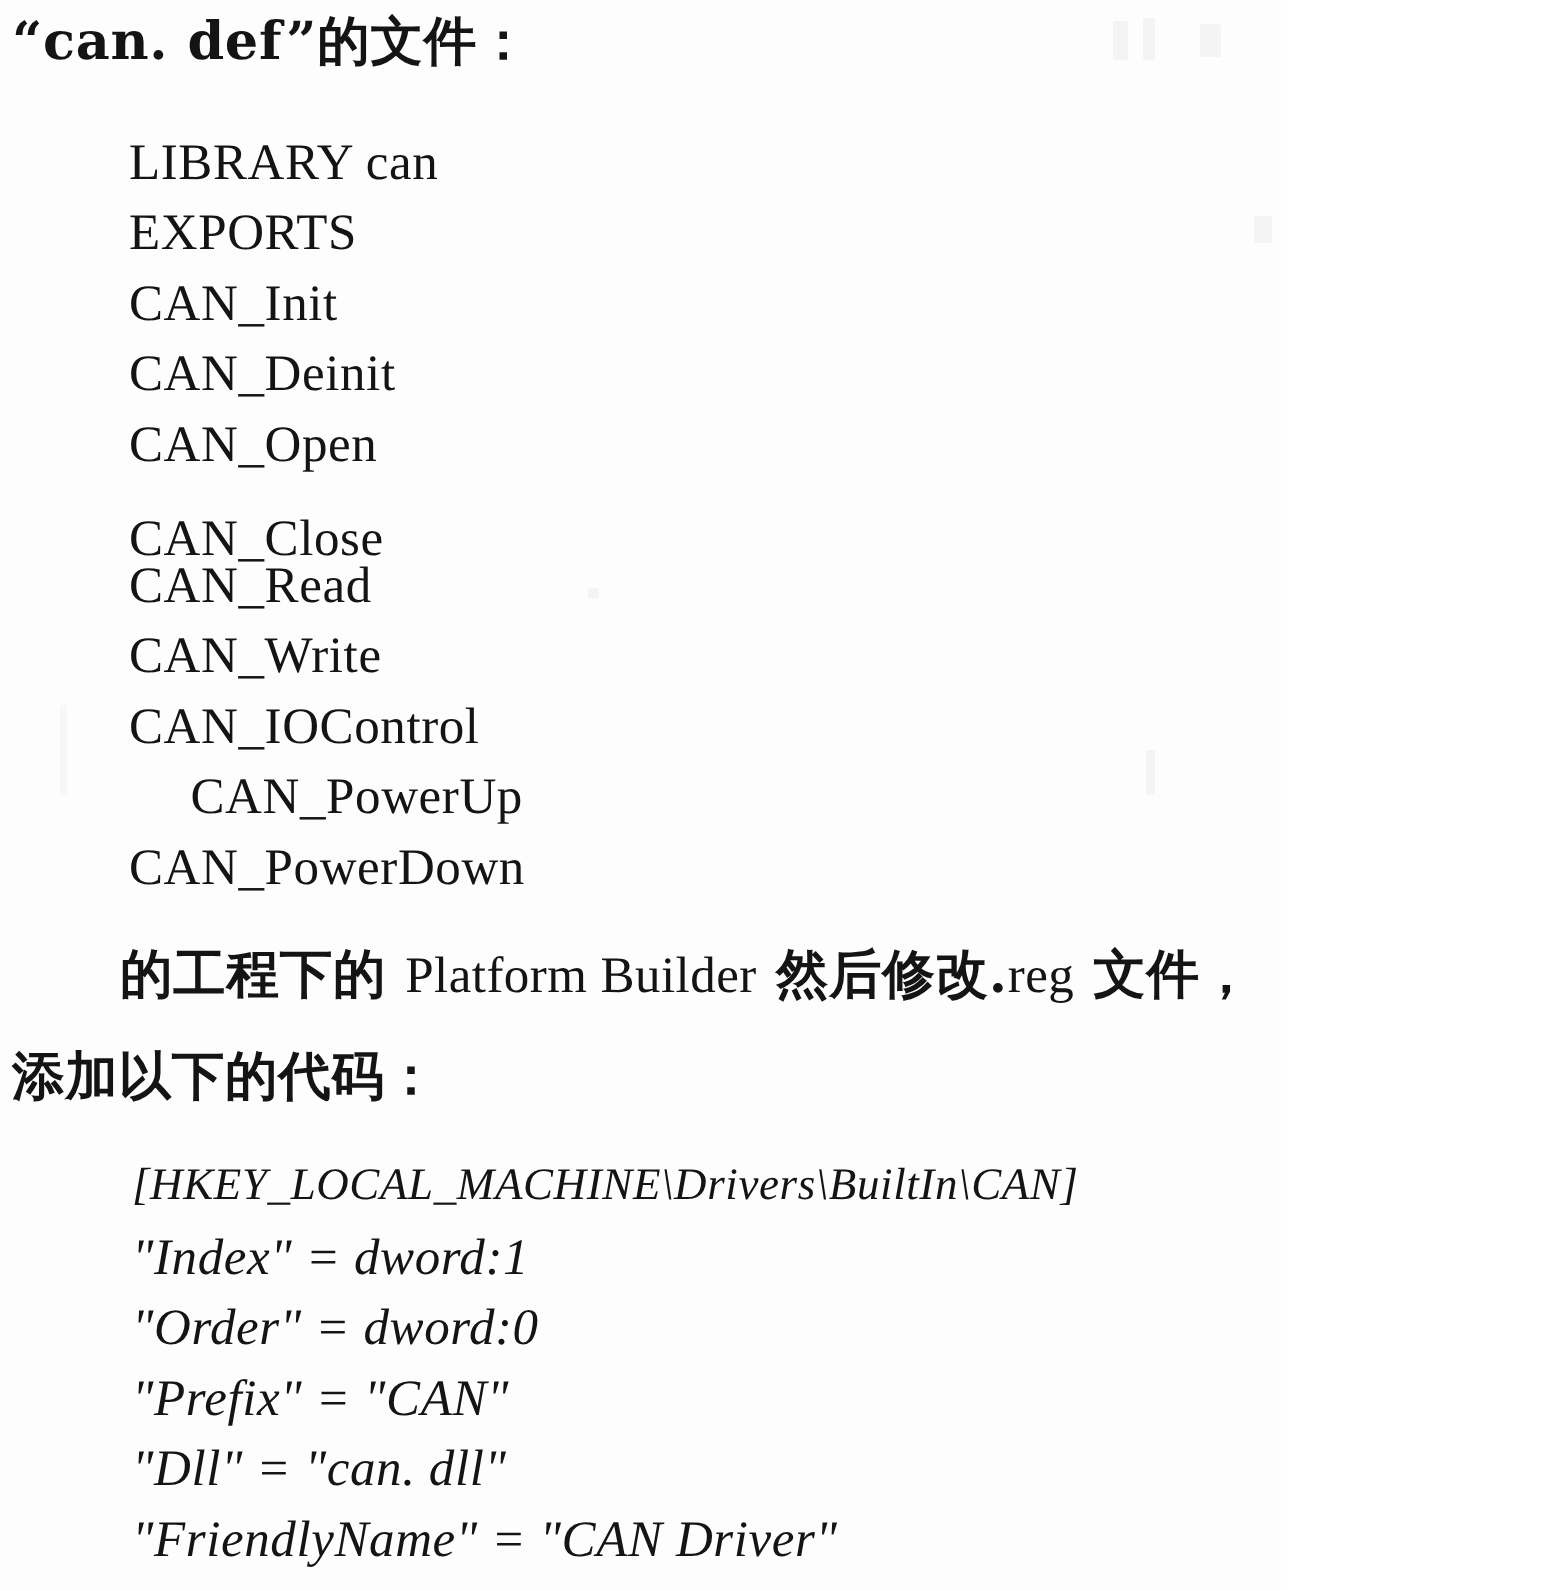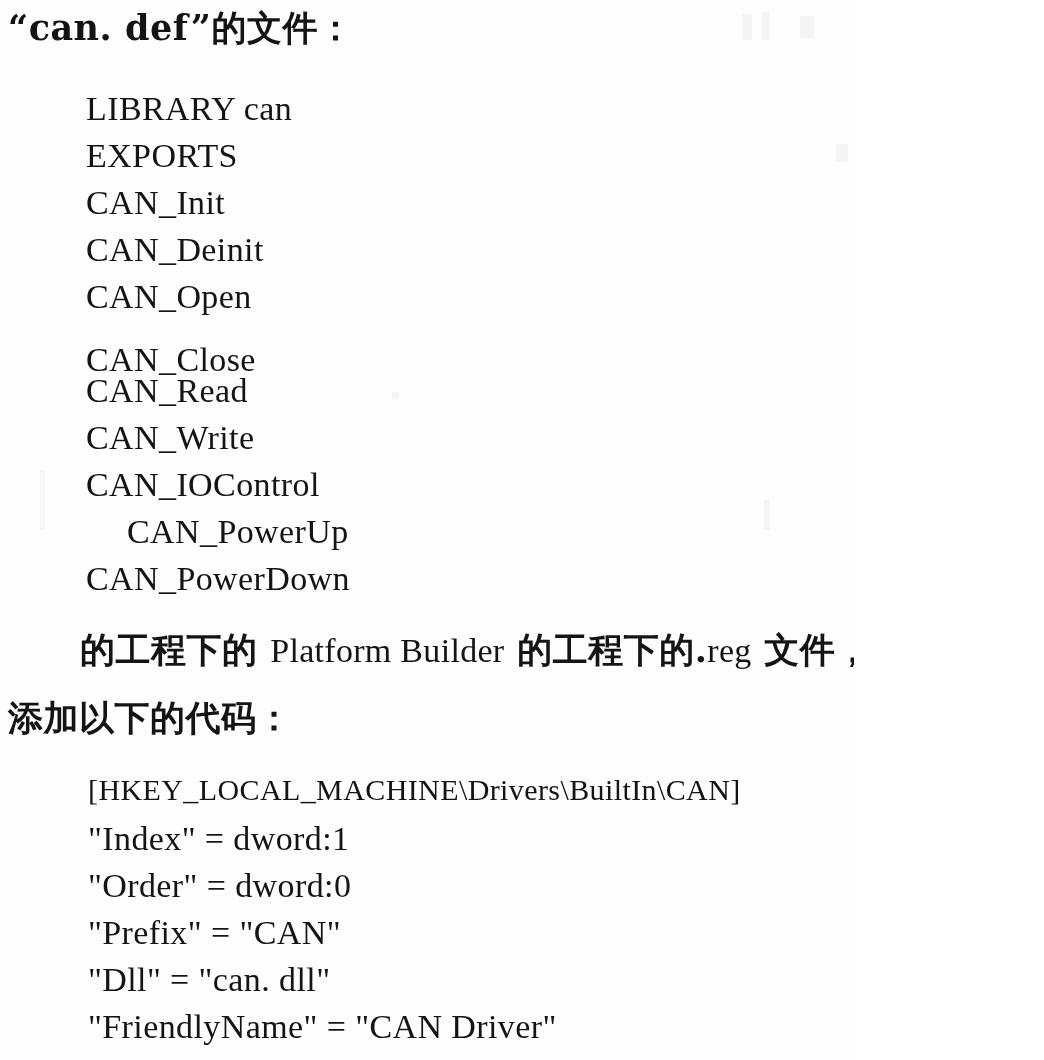--- a/index.html
+++ b/index.html
@@ -58,21 +58,21 @@
   }
 
   .heading-line {
     left: 8px;
     top: 10px;
   }
   .para-line-1 { left: 8px; top: 632px; }
   .para-line-2 { left: 8px; top: 700px; }
 
   .code-col { left: 86px; }
-  .reg-col  { left: 88px; }
+  .reg-col  { left: 88px; font-style: italic; }
 </style>
 </head>
 <body>
 
 <div class="page">
 
   <div class="ghost" style="left:742px; top:14px; width:10px; height:26px;"></div>
   <div class="ghost" style="left:762px; top:12px; width:8px; height:28px;"></div>
   <div class="ghost" style="left:800px; top:16px; width:14px; height:22px;"></div>
   <div class="ghost" style="left:880px; top:10px; width:20px; height:24px;"></div>
@@ -93,21 +93,21 @@
   <div class="line code code-col" style="top:186px;"><span>CAN_Init</span></div>
   <div class="line code code-col" style="top:233px;"><span>CAN_Deinit</span></div>
   <div class="line code code-col" style="top:280px;"><span>CAN_Open</span></div>
   <div class="line code code-col" style="top:343px;"><span>CAN_Close</span></div>
   <div class="line code code-col" style="top:374px;"><span>CAN_Read</span></div>
   <div class="line code code-col" style="top:421px;"><span>CAN_Write</span></div>
   <div class="line code code-col" style="top:468px;"><span>CAN_IOControl</span></div>
   <div class="line code code-col" style="top:515px;margin-left:41px;"><span>CAN_PowerUp</span></div>
   <div class="line code code-col" style="top:562px;"><span>CAN_PowerDown</span></div>
 
-  <div class="line para-line-1 cjk" style="text-indent:72px;"><span>的工程下的 </span><span class="lat">Platform Builder</span><span> 的工程下的.</span><span class="lat">reg</span><span> 文件，</span></div>
+  <div class="line para-line-1 cjk" style="text-indent:72px;"><span>的工程下的 </span><span class="lat">Platform Builder</span><span> 然后修改.</span><span class="lat">reg</span><span> 文件，</span></div>
 
   <div class="line para-line-2 cjk"><span>添加以下的代码：</span></div>
 
   <div class="line code reg-col" style="top:772px;"><span class="small">[HKEY_LOCAL_MACHINE\Drivers\BuiltIn\CAN]</span></div>
   <div class="line code reg-col" style="top:822px;"><span>"Index" = dword:1</span></div>
   <div class="line code reg-col" style="top:869px;"><span>"Order" = dword:0</span></div>
   <div class="line code reg-col" style="top:916px;"><span>"Prefix" = "CAN"</span></div>
   <div class="line code reg-col" style="top:963px;"><span>"Dll" = "can. dll"</span></div>
   <div class="line code reg-col" style="top:1010px;"><span>"FriendlyName" = "CAN Driver"</span></div>
 

